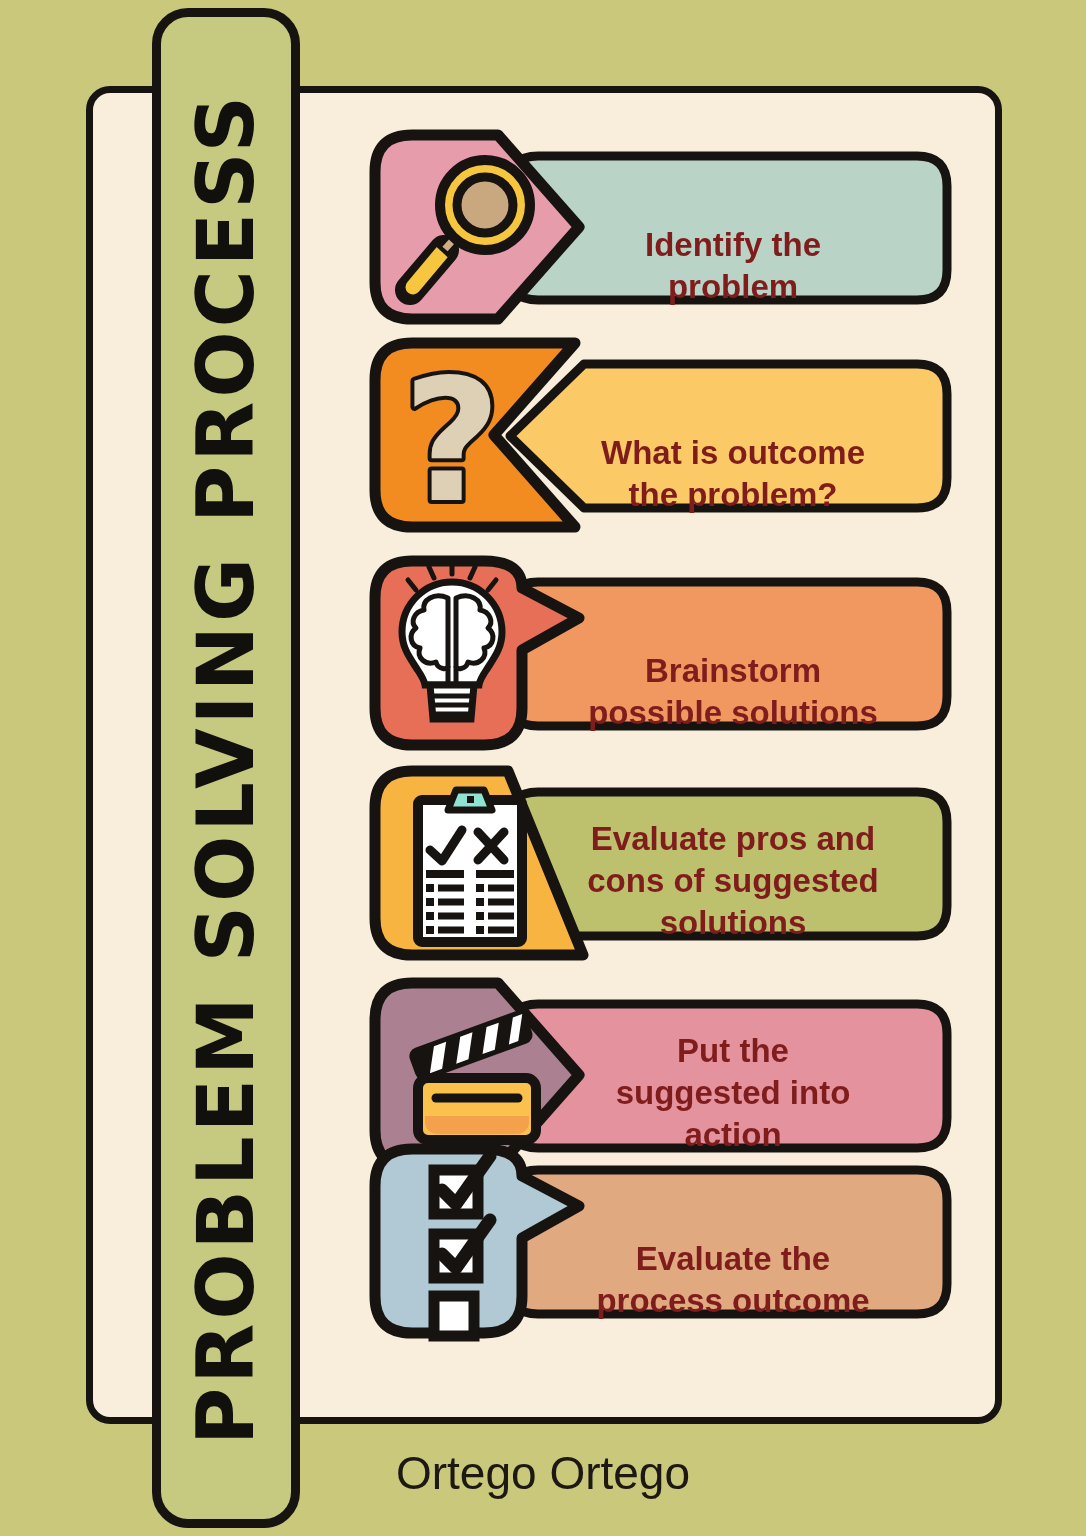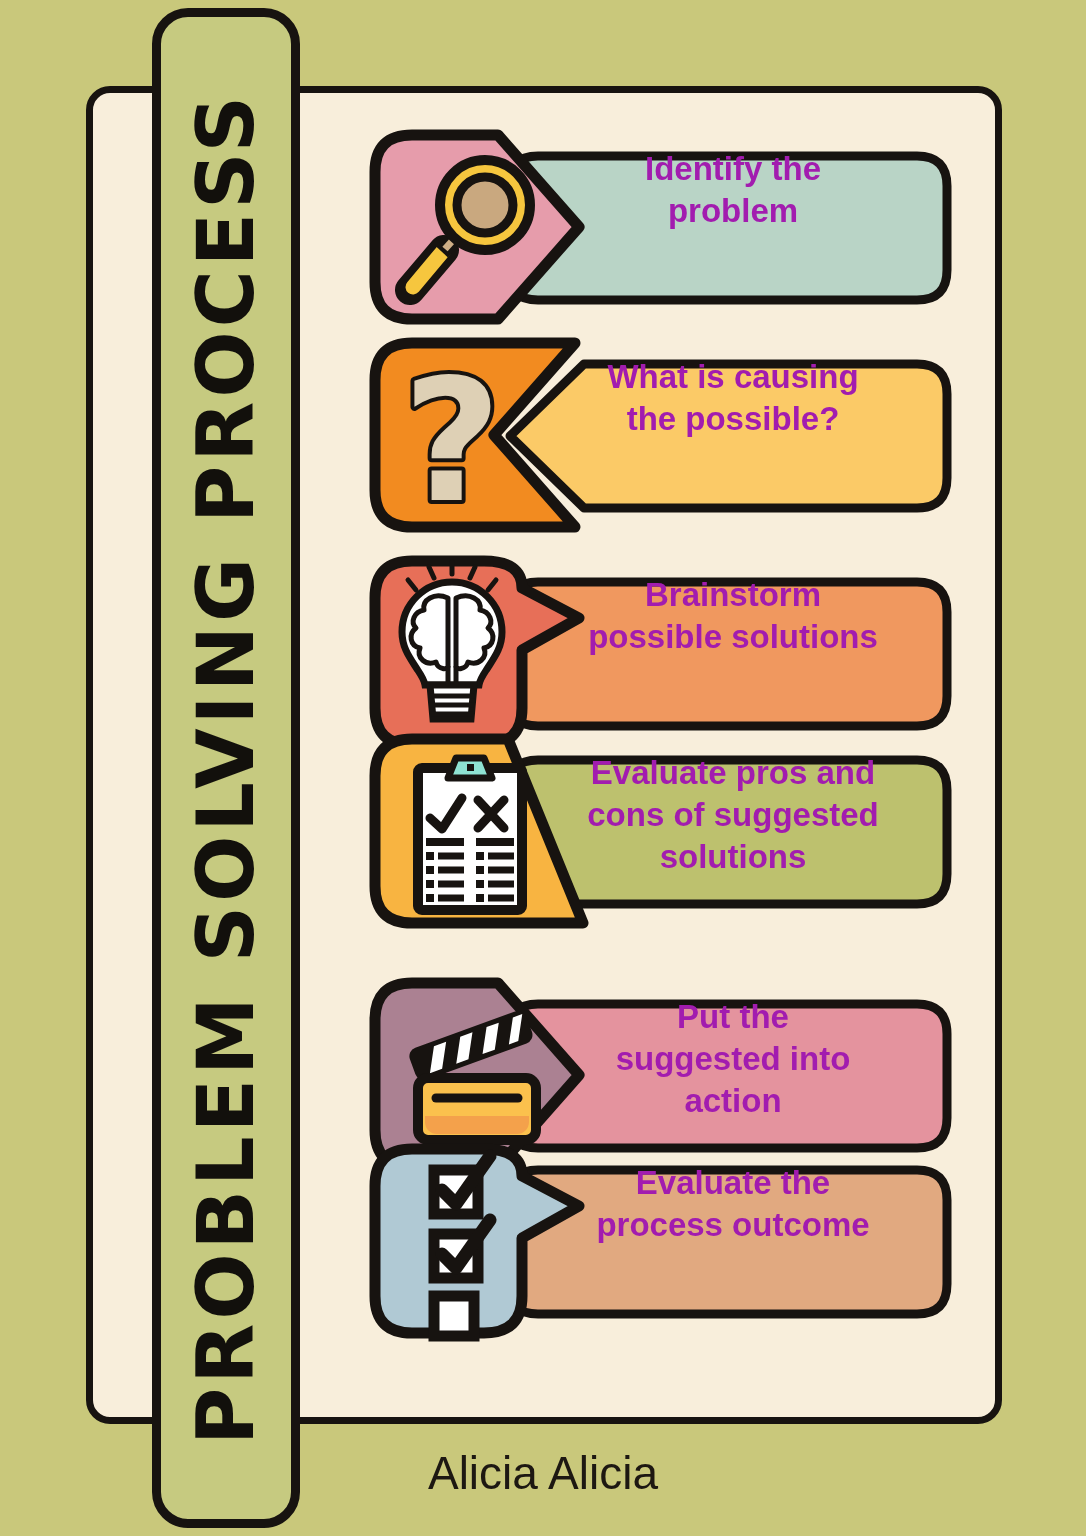--- a/index.html
+++ b/index.html
@@ -22,27 +22,27 @@
     z-index:2;
   }
   .title-text {
     writing-mode:vertical-rl; transform:rotate(180deg);
     font-family:"DejaVu Sans", sans-serif; font-weight:bold;
     font-size:78px; letter-spacing:4px; color:#12100c; white-space:nowrap;
   }
   .rows { position:absolute; left:368px; top:0; z-index:3; }
   .row { position:absolute; left:0; width:600px; height:202px; }
   .row-1 { top:128px; } .row-2 { top:336px; } .row-3 { top:554px; }
-  .row-4 { top:732px; } .row-5 { top:976px; } .row-6 { top:1142px; }
+  .row-4 { top:764px; } .row-5 { top:976px; } .row-6 { top:1142px; }
   .label-svg { position:absolute; left:132px; top:20px; overflow:visible; }
   .label-text {
     position:absolute; left:140px; top:20px; width:450px; height:160px;
-    display:flex; align-items:flex-start; justify-content:center;
+    display:flex; align-items:flex-end; justify-content:center;
     text-align:center; font-weight:bold; font-size:33px; line-height:1.27;
-    color:#a21caf;
+    color:#7f1d1d;
   }
   .label-text span { display:inline-block; }
   .row-1 .label-text span { width:230px; }
   .row-2 .label-text span { width:280px; }
   .row-3 .label-text span { width:310px; }
   .row-4 .label-text span { width:310px; }
   .row-5 .label-text span { width:270px; }
   .row-6 .label-text span { width:290px; }
   .tile-svg { position:absolute; left:0; top:0; overflow:visible; }
   .footer {
@@ -92,21 +92,21 @@
           <path d="M138 57 A27 27 0 0 1 144 85" fill="none" stroke="#171310" stroke-width="6" stroke-linecap="round"></path>
         </g>
       </svg>
     </div>
 
     <div class="row row-2">
       <svg class="label-svg" width="455" height="160" viewBox="0 0 455 160">
         <use href="#shape-label-point" stroke="#171310" stroke-width="9" stroke-linejoin="round" fill="#fbca67"></use>
       </svg>
       <div class="label-text">
-          <span>What is causing the possible?</span>
+          <span>What is outcome the problem?</span>
         </div>
       <svg class="tile-svg" width="218" height="198" viewBox="0 0 218 198">
         <use href="#shape-swallowtail" stroke="#171310" stroke-width="11" stroke-linejoin="round" fill="#f28b20"></use>
         <text x="84" y="164" font-family="'DejaVu Sans',sans-serif" font-size="170" font-weight="bold" fill="#ded0b5" stroke="#171310" stroke-width="8" paint-order="stroke" stroke-linejoin="round" text-anchor="middle">?</text>
       </svg>
     </div>
 
     <div class="row row-3">
       <svg class="label-svg" width="455" height="160" viewBox="0 0 455 160">
         <use href="#shape-label" stroke="#171310" stroke-width="9" fill="#f0985f"></use>
@@ -183,14 +183,14 @@
           <rect x="66" y="92" width="44" height="44" fill="#ffffff" stroke="#171310" stroke-width="11"></rect>
           <rect x="66" y="154" width="40" height="40" fill="#ffffff" stroke="#171310" stroke-width="11"></rect>
           <path d="M74 48 L88 62 L122 14" fill="none" stroke="#171310" stroke-width="13" stroke-linecap="round" stroke-linejoin="round"></path>
           <path d="M74 112 L88 126 L122 78" fill="none" stroke="#171310" stroke-width="13" stroke-linecap="round" stroke-linejoin="round"></path>
         </g>
       </svg>
     </div>
 
   </div>
 
-  <div class="footer">Alicia Alicia</div>
+  <div class="footer">Ortego Ortego</div>
 </div>
 
 </body></html>

